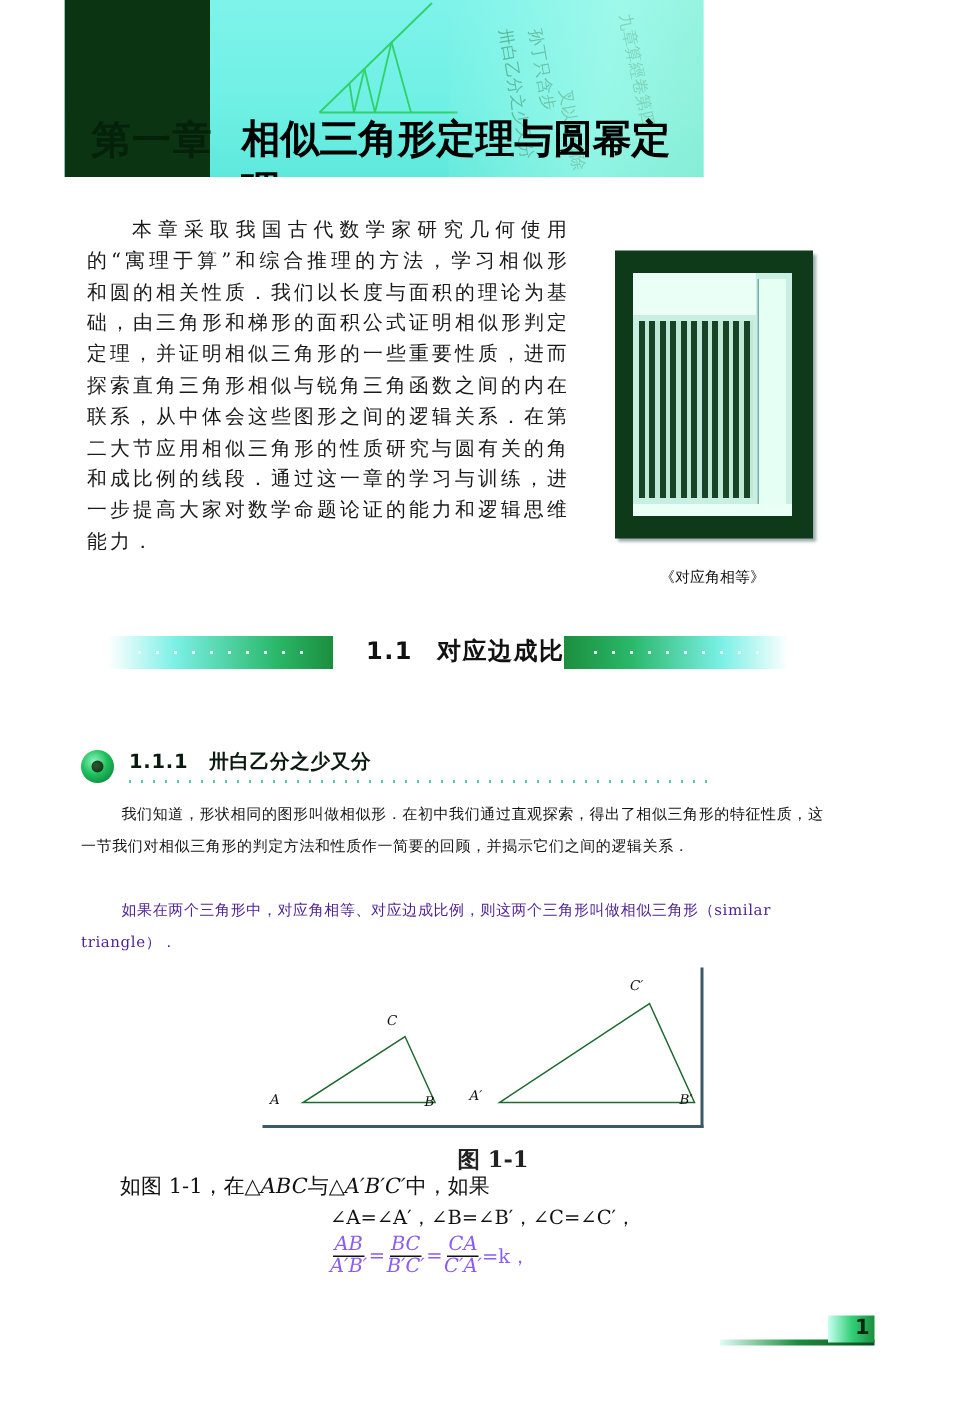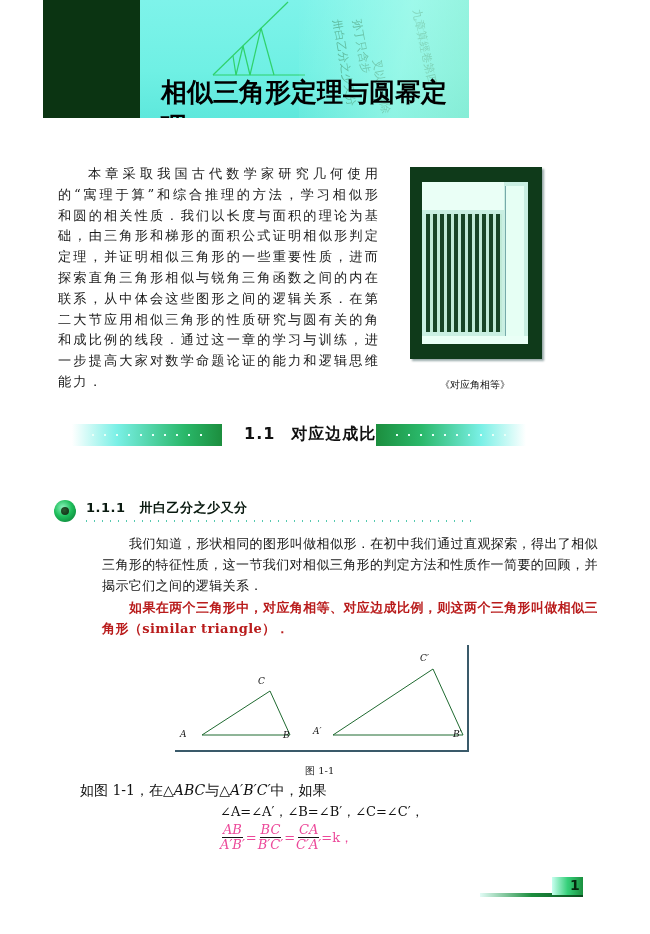--- a/index.html
+++ b/index.html
@@ -13,21 +13,21 @@
                  background: #0b3412; }
   .chapter-no { position: absolute; left: 18px; top: 76px; font-family: "DejaVu Sans", sans-serif;
                 font-weight: bold; font-size: 26px; color: #06210a; letter-spacing: 1px; }
   .chapter-title { position: absolute; left: 118px; top: 75px; font-family: "DejaVu Sans", sans-serif;
                    font-weight: bold; font-size: 26px; color: #000; letter-spacing: 0px; }
   .banner-deco { position: absolute; left: 0; top: 0; }
   .banner-script { position: absolute; right: 0; top: 0; width: 170px; height: 118px;
                    background: linear-gradient(100deg, rgba(255,255,255,0) 0%, rgba(190,255,235,0.5) 60%, rgba(160,240,210,0.6) 100%); }
 
   
-  .intro { position: absolute; left: 58px; top: 164px; width: 322px; font-size: 13.2px;
+  .intro { position: absolute; left: 58px; top: 144px; width: 322px; font-size: 13.2px;
            line-height: 20.8px; letter-spacing: 2.1px; text-align: justify; color: #1a1a1a; }
   .intro .indent { display: inline-block; width: 28px; }
 
   
   .pic-frame { position: absolute; left: 410px; top: 167px; width: 132px; height: 192px;
                background: #0f3a1a; box-shadow: 2px 2px 2px #9aa; }
   .pic-book { position: absolute; left: 12px; top: 15px; width: 106px; height: 162px; background: #c9efe2; }
   .pic-book .topband { position:absolute; left:0; top:0; width:82px; height:28px; background:#eafff6; }
   .pic-book .text-area { position:absolute; left:4px; top:32px; width:76px; height:118px;
         background: repeating-linear-gradient(90deg,#0e3b1c 0 4px,#bfe9d6 4px 7px); opacity:0.95; }
@@ -51,38 +51,38 @@
   .sub-icon { position: absolute; left: 54px; top: 500px; width: 22px; height: 22px; border-radius: 50%;
       background: radial-gradient(circle at 40% 35%, #8ff5c0 0%, #1fbf5c 45%, #06702c 100%); }
   .sub-icon::after { content:""; position:absolute; left:7px; top:7px; width:8px; height:8px; border-radius:50%;
       background: radial-gradient(circle at 40% 40%, #2a5a30 0%, #0a2a10 100%); }
   .sub-title { position: absolute; left: 86px; top: 499px; font-family: "DejaVu Sans", sans-serif;
       font-weight: bold; font-size: 13px; color: #0a1a10; letter-spacing: 0.5px; }
   .sub-title .num { margin-right: 14px; }
   .sub-underline { position: absolute; left: 86px; top: 520px; width: 390px; height: 2px;
       background: repeating-linear-gradient(90deg,#55c9b0 0 1.5px, transparent 1.5px 8px); }
 
-  .p { position: absolute; left: 54px; width: 500px; font-size: 13px; line-height: 21px;
-       letter-spacing: 0.4px; color: #151515; margin-left: 48px; }
-  .p.green { color: #b91c1c; font-weight: bold; }
+  .p { position: absolute; left: 54px; width: 500px; font-size: 10px; line-height: 21px;
+       letter-spacing: 0.4px; color: #151515; }
+  .p.green { color: #4c1d95; }
   .p1 { top: 533px; text-indent: 27px; }
   .p2 { top: 597px; text-indent: 27px; }
 
   
   .fig-box { position: absolute; left: 175px; top: 645px; width: 292px; height: 105px;
       border-right: 2px solid #3a5a6a; border-bottom: 2px solid #3a5a6a; }
   .fig-svg { position: absolute; left: 175px; top: 645px; }
   .fig-label { position: absolute; font-family: "DejaVu Serif", serif; font-style: italic; font-size: 9px; color:#111; }
-  .fig-caption { position: absolute; left: 305px; top: 764px; font-size: 10px; color: #222; }
+  .fig-caption { position: absolute; left: 305px; top: 764px; font-size: 15px; color: #222; font-weight: bold; }
 
   
   .m-intro { position: absolute; left: 80px; top: 782px; font-size: 14px; color: #111; }
   .m-intro i { font-style: italic; }
   .m-angles { position: absolute; left: 220px; top: 803px; font-size: 13px; color: #111; }
-  .m-frac { position: absolute; left: 220px; top: 823px; font-size: 13px; color: #ec4899; display: flex; align-items: center; }
+  .m-frac { position: absolute; left: 220px; top: 823px; font-size: 13px; color: #8b5cf6; display: flex; align-items: center; }
   .frac { display: inline-flex; flex-direction: column; align-items: center; line-height: 14px; font-style: italic; }
   .frac .num-part { border-bottom: 1px solid #111; padding: 0 1px; }
   .eq { margin: 0 1px; }
 
   
   .footer-line { position: absolute; left: 480px; top: 893px; width: 103px; height: 4px;
       background: linear-gradient(90deg, rgba(110,240,210,0.2) 0%, #1c8e3e 50%, #0b4a1e 100%); }
   .footer-tab { position: absolute; left: 552px; top: 877px; width: 31px; height: 18px;
       background: linear-gradient(90deg, #c8fff0 0%, #36d07a 50%, #1a8f3e 100%); }
   .page-num { position: absolute; left: 570px; top: 877px; font-family: "DejaVu Sans", sans-serif;
@@ -104,20 +104,21 @@
       <line x1="200" y1="46" x2="193" y2="75"></line>
     </g>
     <g fill="#1b6a3a" opacity="0.55" font-size="11" font-family="DejaVu Serif, serif">
       <text x="290" y="20" transform="rotate(80 290 20)">卅白乙分之少又分</text>
       <text x="310" y="20" transform="rotate(80 310 20)">孙丁只含步</text>
       <text x="330" y="60" transform="rotate(80 330 60)">叉以其母除</text>
       <text x="370" y="10" transform="rotate(78 370 10)">九章算經卷第四</text>
     </g>
   </svg>
   <div class="banner-script"></div>
+  <div class="chapter-no">第一章</div>
   <div class="chapter-title">相似三角形定理与圆幂定理</div>
 </div>
 
 <div class="intro"><span class="indent"></span><span>本章采取我国古代数学家研究几何使用的“寓理于算”和综合推理的方法，学习相似形和圆的相关性质．我们以长度与面积的理论为基础，由三角形和梯形的面积公式证明相似形判定定理，并证明相似三角形的一些重要性质，进而探索直角三角形相似与锐角三角函数之间的内在联系，从中体会这些图形之间的逻辑关系．在第二大节应用相似三角形的性质研究与圆有关的角和成比例的线段．通过这一章的学习与训练，进一步提高大家对数学命题论证的能力和逻辑思维能力．</span></div>
 
 <div class="pic-frame">
   <div class="pic-book">
     <div class="topband"></div>
     <div class="text-area"></div>
     <div class="spine"></div>

